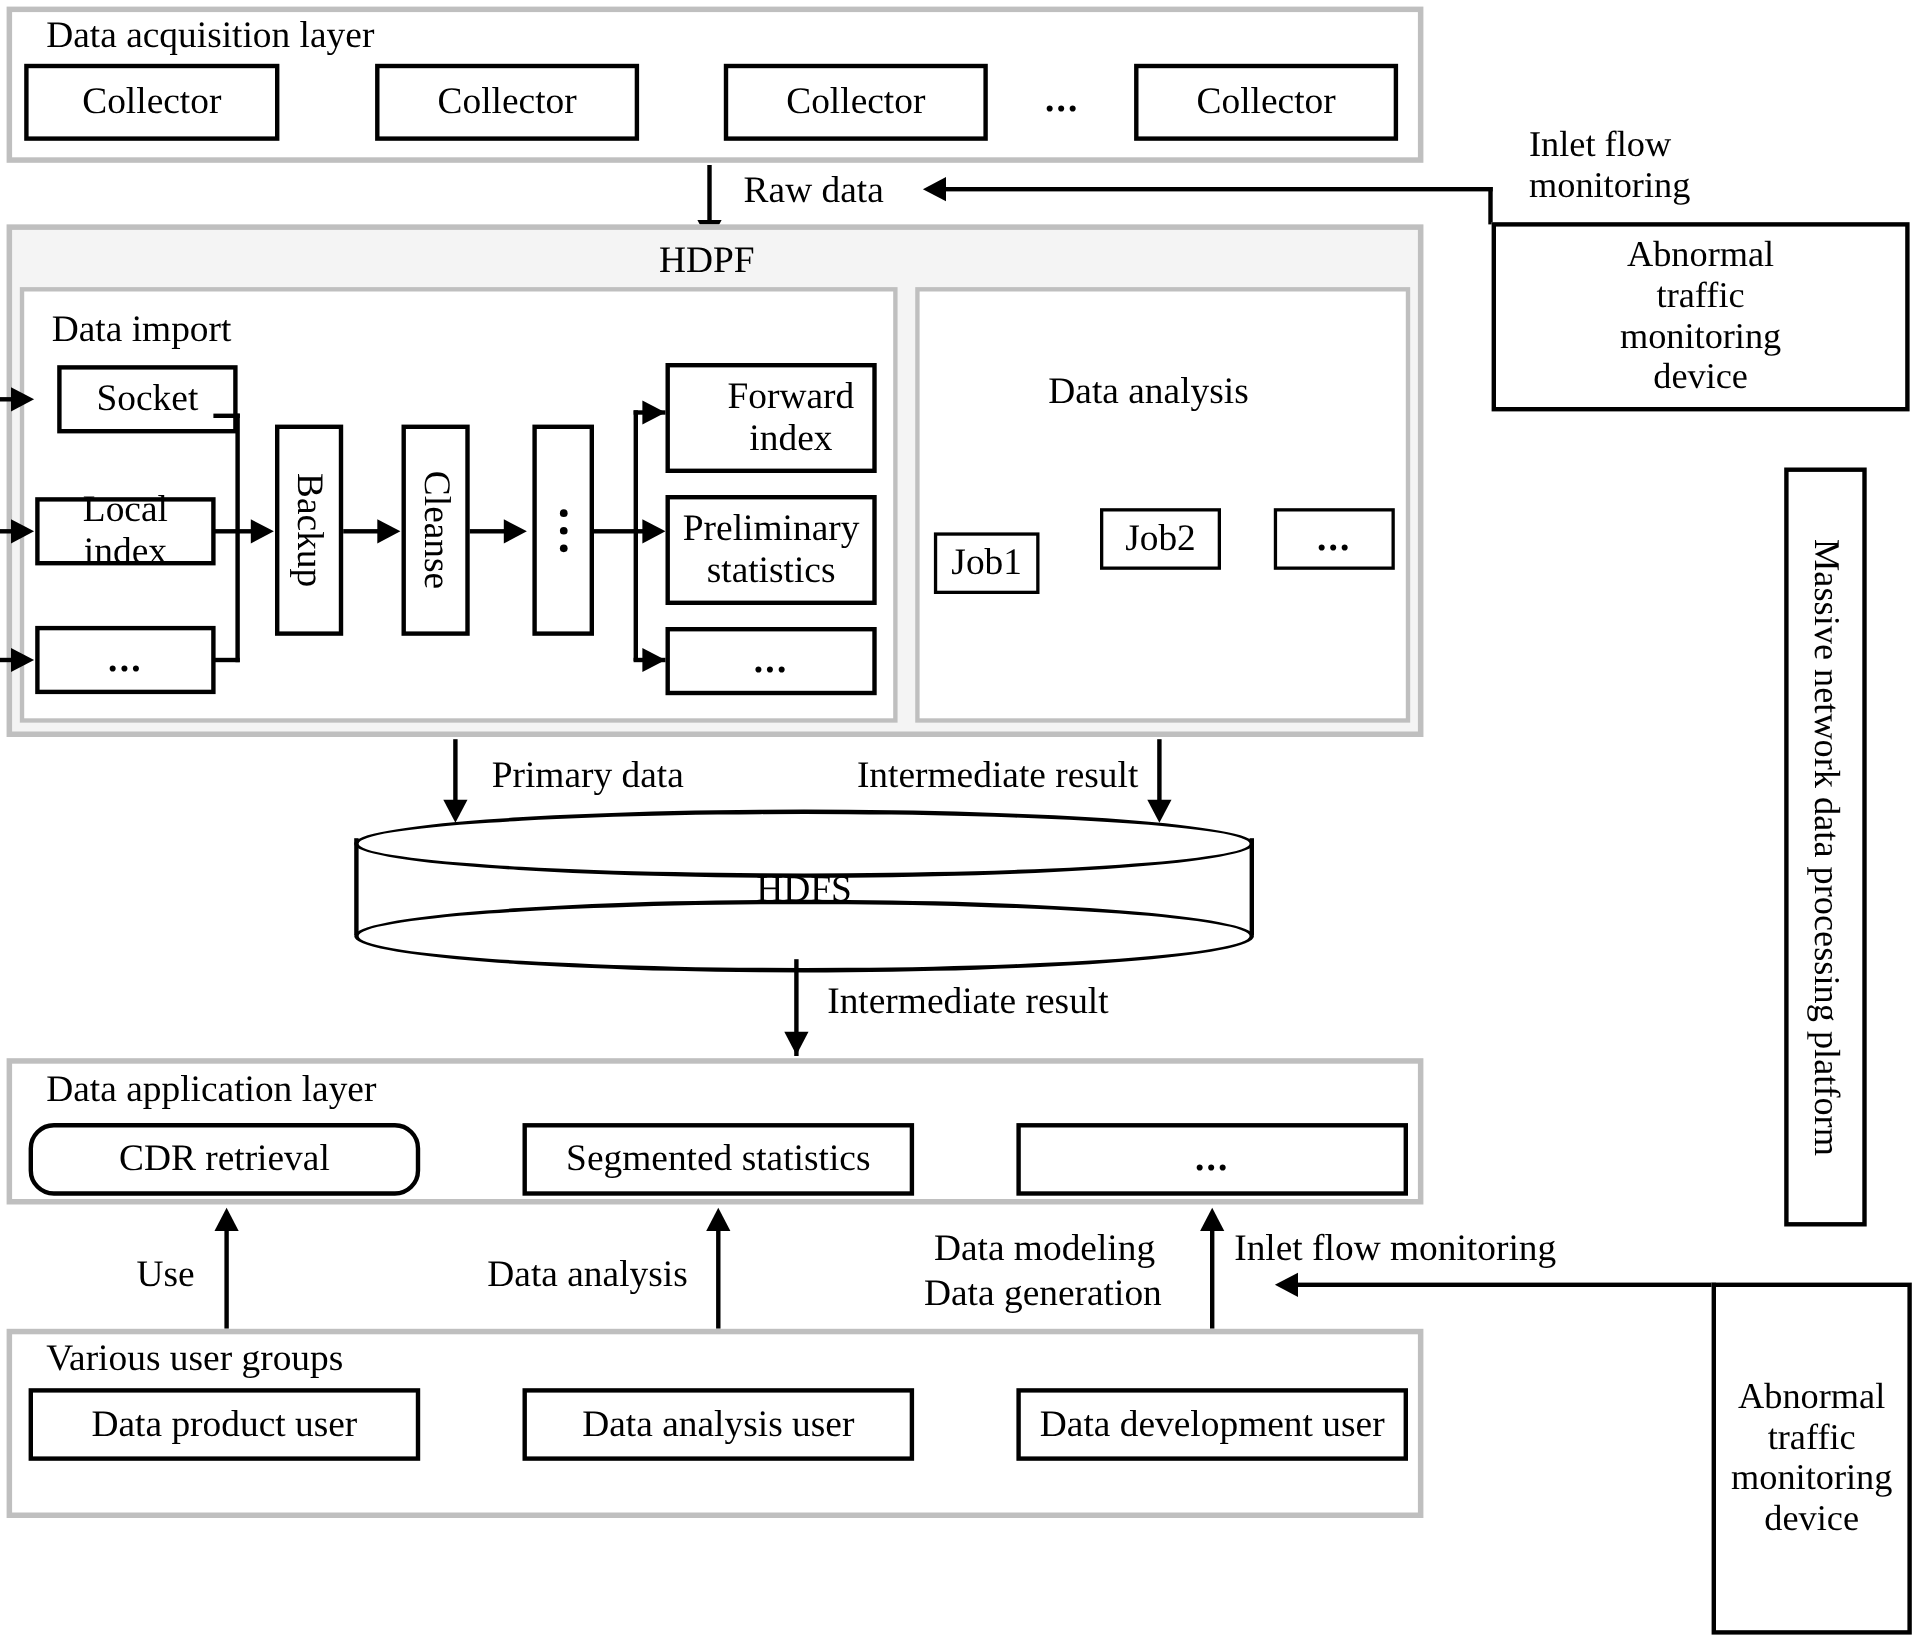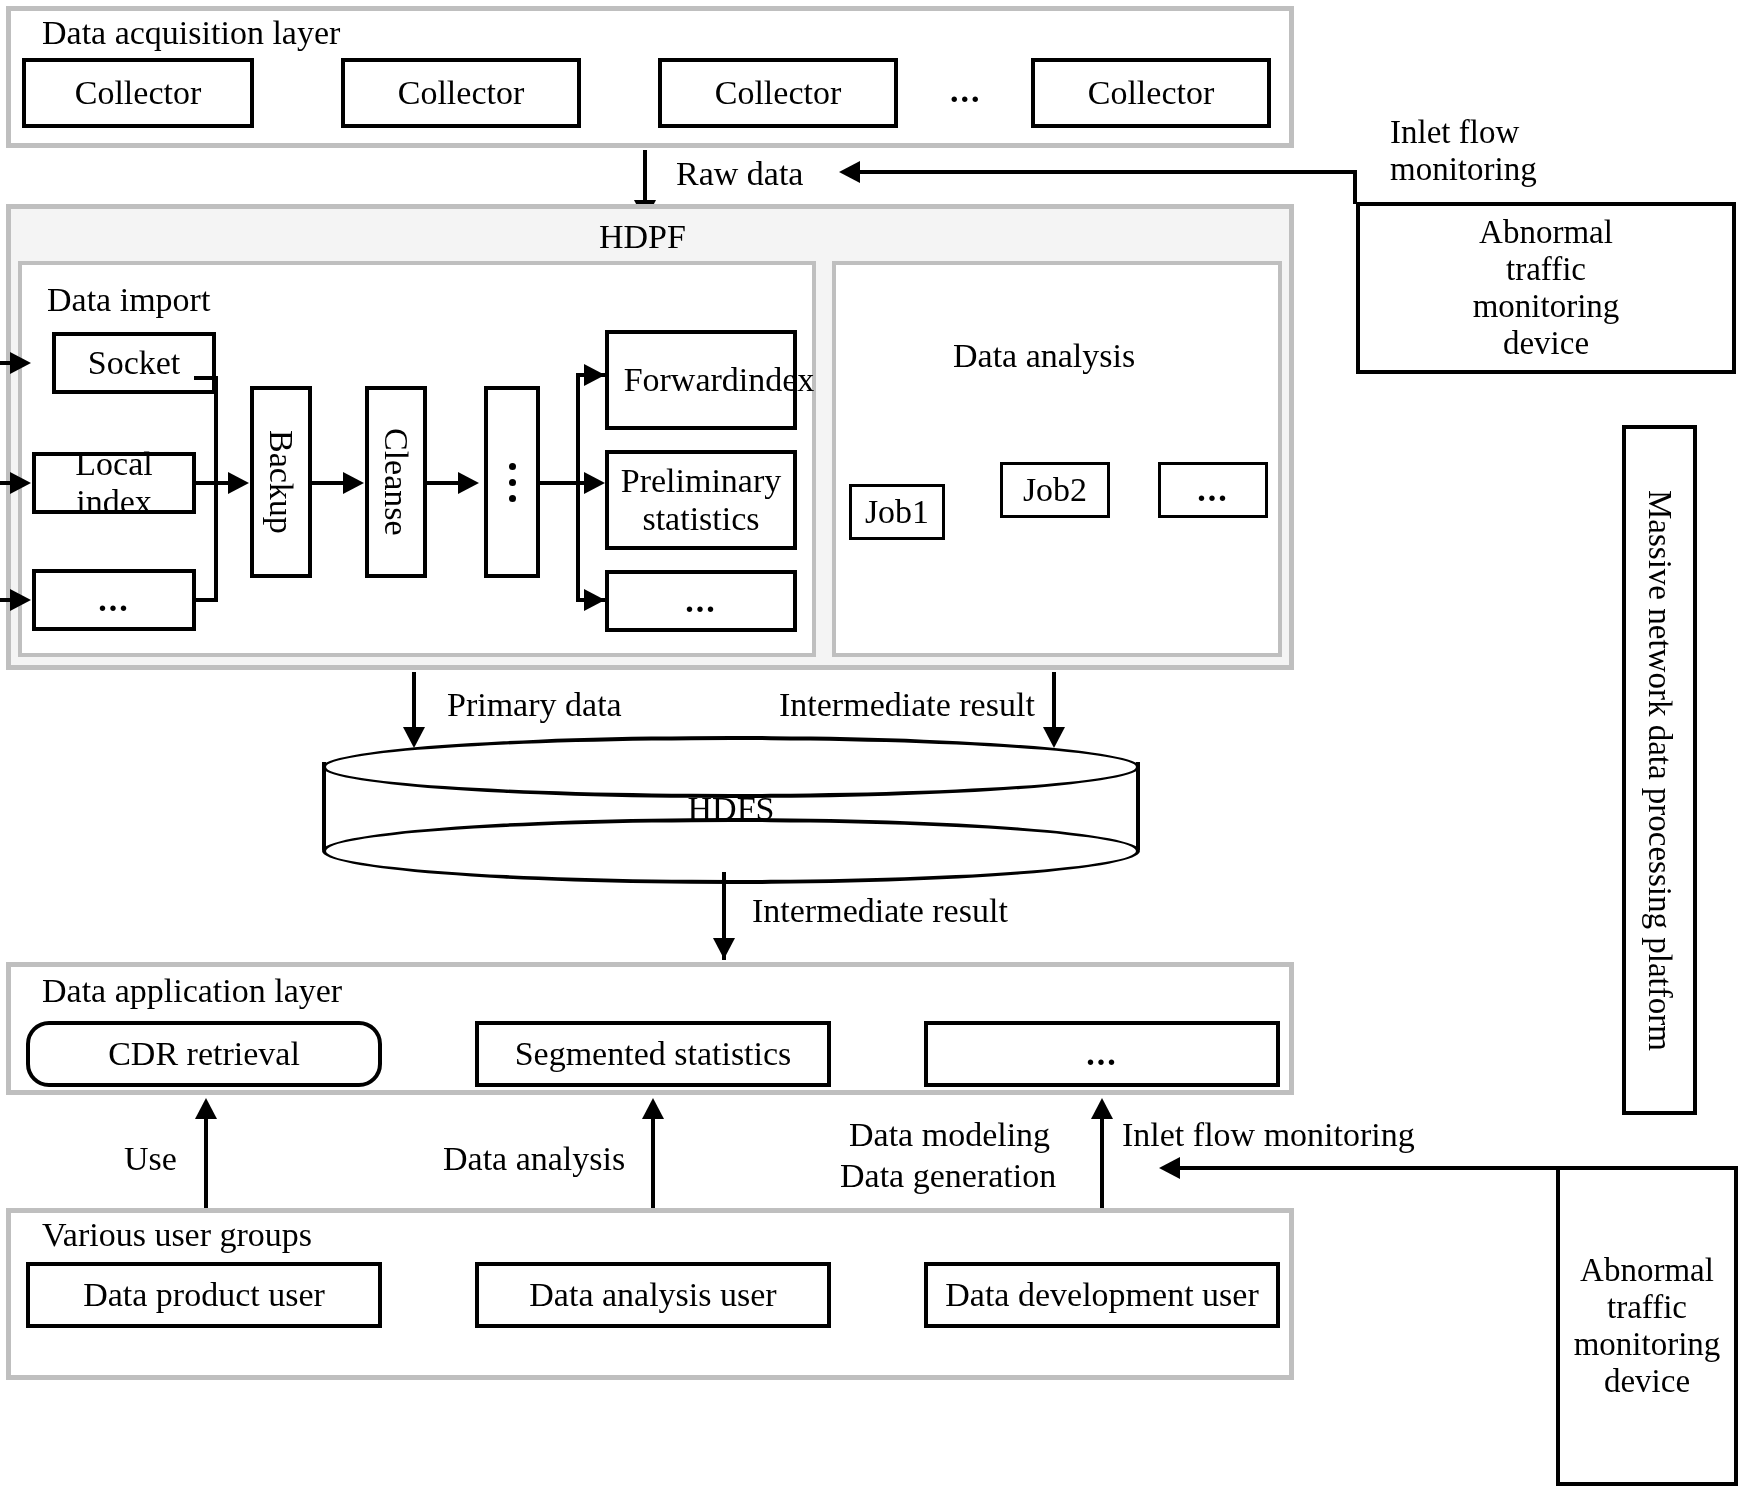--- a/index.html
+++ b/index.html
@@ -197,21 +197,21 @@
   <div class="abs vline" style="left:576px; top:373px; height:228px;"></div>
 
   <div class="abs hline" style="left:576px; top:373px; width:30px;"></div>
   <div class="abs arrow-r" style="left:584px; top:364px;"></div>
 
   <div class="abs arrow-r" style="left:584px; top:472px;"></div>
 
   <div class="abs hline" style="left:576px; top:598px; width:30px;"></div>
   <div class="abs arrow-r" style="left:584px; top:589px;"></div>
 
-  <div class="abs box f34" style="left:605px; top:330px; width:192px; height:100px; flex-direction:row;padding-left:36px;">
+  <div class="abs box f34" style="left:605px; top:330px; width:192px; height:100px; flex-direction:column;padding-left:36px;">
     <div>Forward</div>
     <div>index</div>
   </div>
   <div class="abs box f34" style="left:605px; top:450px; width:192px; height:100px; flex-direction:column;">
     <div>Preliminary</div>
     <div>statistics</div>
   </div>
   <div class="abs box f34 dots-h" style="left:605px; top:570px; width:192px; height:62px;">...</div>
 
   <div class="abs panel-inner" style="left:832px; top:261px; width:450px; height:396px;"></div>

